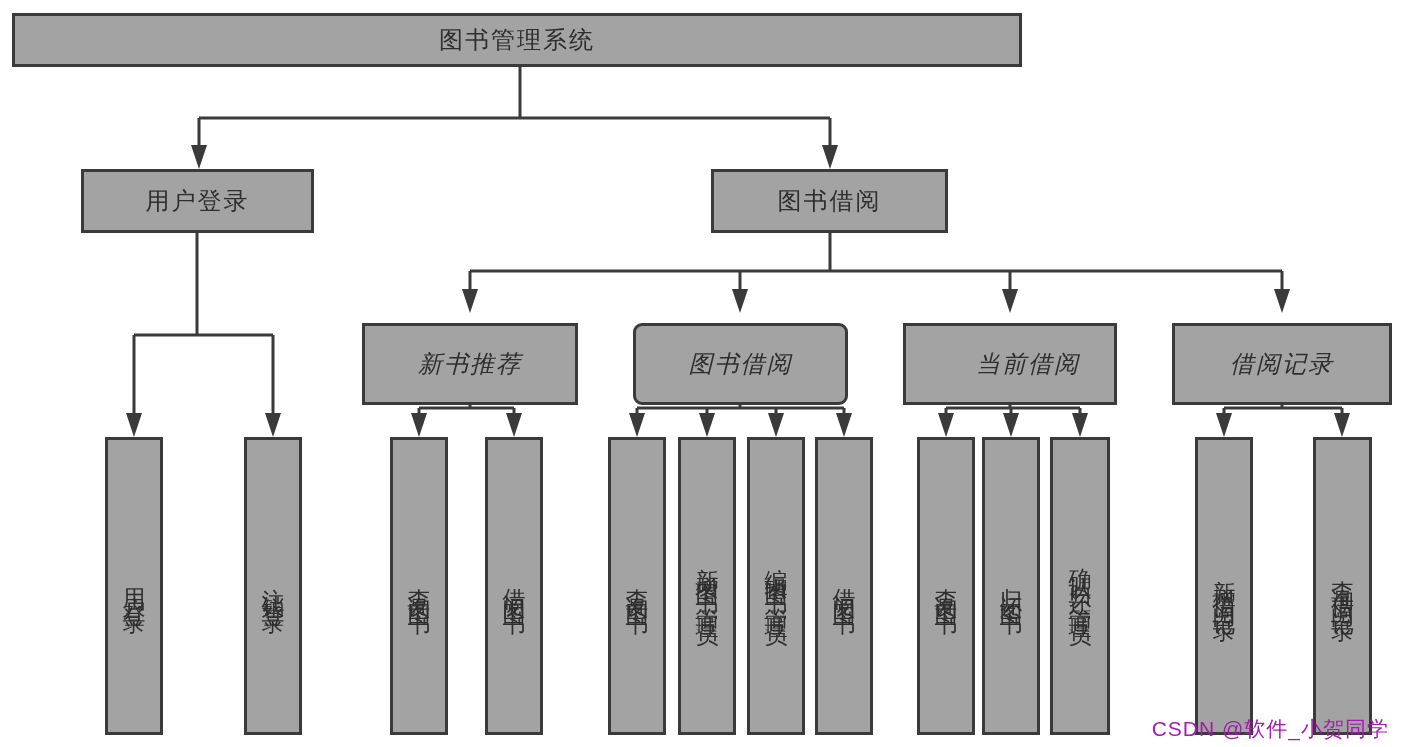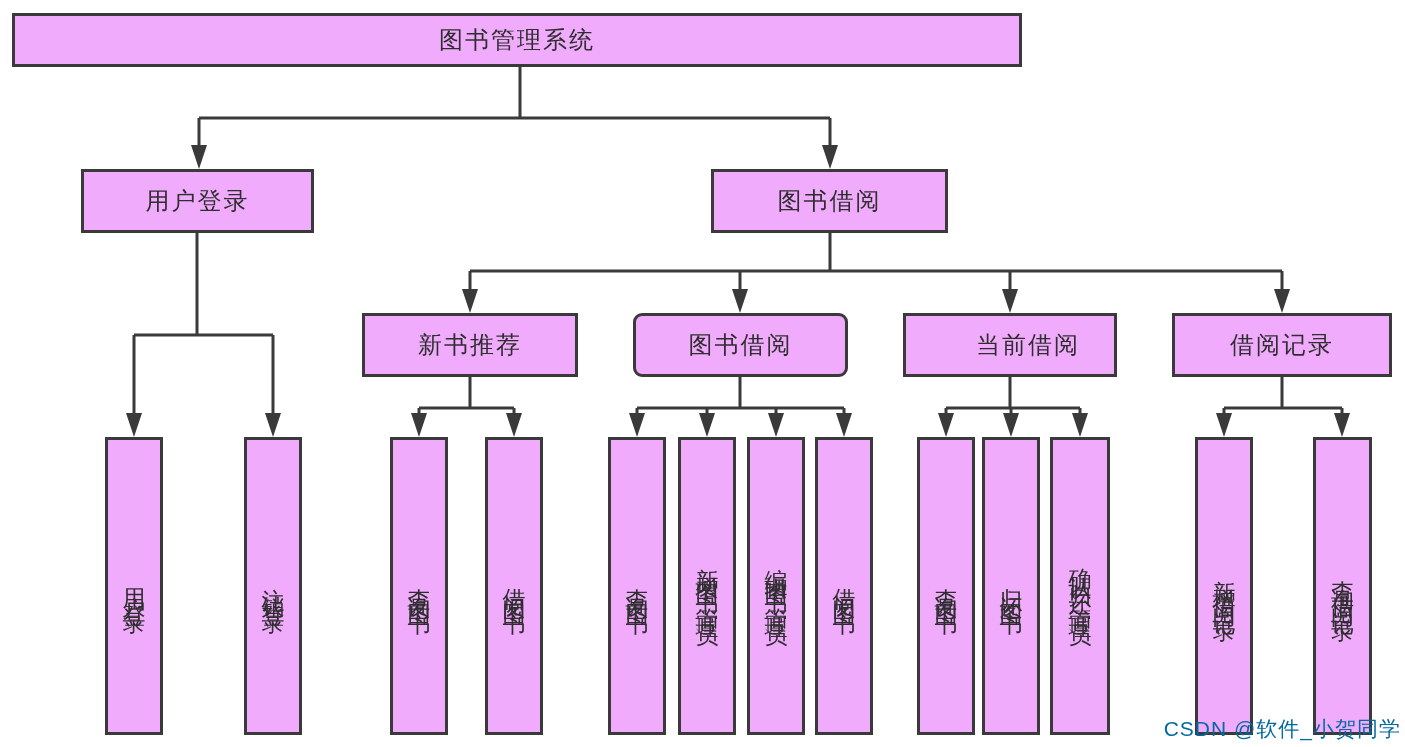--- a/index.html
+++ b/index.html
@@ -18,56 +18,56 @@
   .connectors {
     position: absolute;
     left: 0;
     top: 0;
     pointer-events: none;
   }
   .node {
     position: absolute;
     box-sizing: border-box;
     border: 3px solid #3a3a3a;
-    background: #f0abfc;
+    background: #a3a3a3;
     display: flex;
     align-items: center;
     justify-content: center;
     color: #2e2e2e;
   }
   .hnode {
     font-size: 24px;
     letter-spacing: 2px;
     white-space: nowrap;
   }
   .root-node {
     left: 12px; top: 13px; width: 1010px; height: 54px;
   }
   .l2 { top: 169px; height: 64px; }
-  .l3 { top: 313px; height: 64px; }
+  .l3 { top: 323px; height: 82px; font-style: italic; }
   .vnode {
     top: 437px;
     height: 298px;
     width: 58px;
   }
   .vnode .vtext {
     writing-mode: vertical-rl;
     text-orientation: mixed;
     font-size: 23px;
     letter-spacing: 8px;
     line-height: 1;
     max-height: 288px;
   }
   .watermark {
     position: absolute;
-    right: 4px;
+    right: 16px;
     bottom: 4px;
     font-size: 21px;
     letter-spacing: 1px;
-    color: #0369a1;
+    color: #a21caf;
     white-space: nowrap;
     z-index: 5;
     margin-top: 24px;
   }
 </style>
 </head>
 <body>
 
 <div class="canvas">
 

